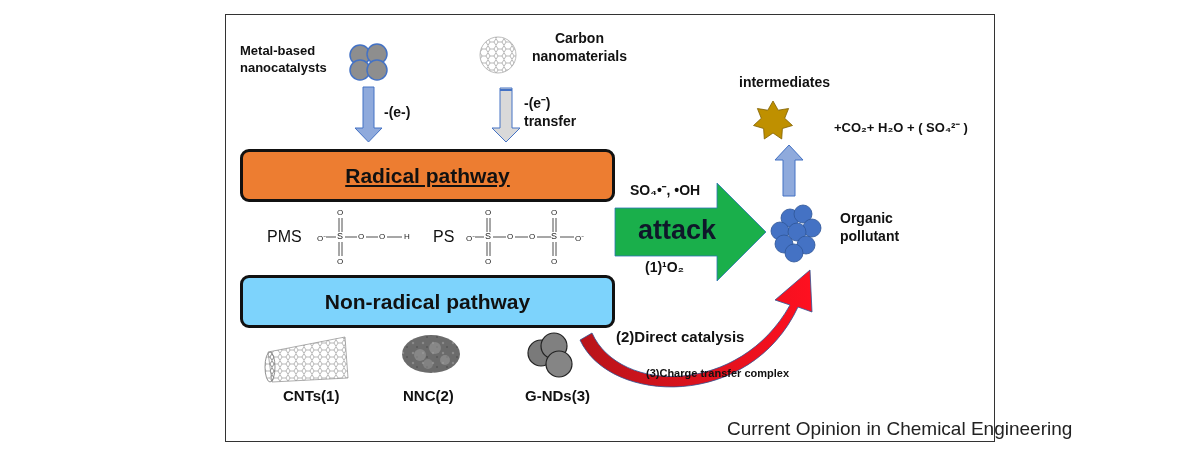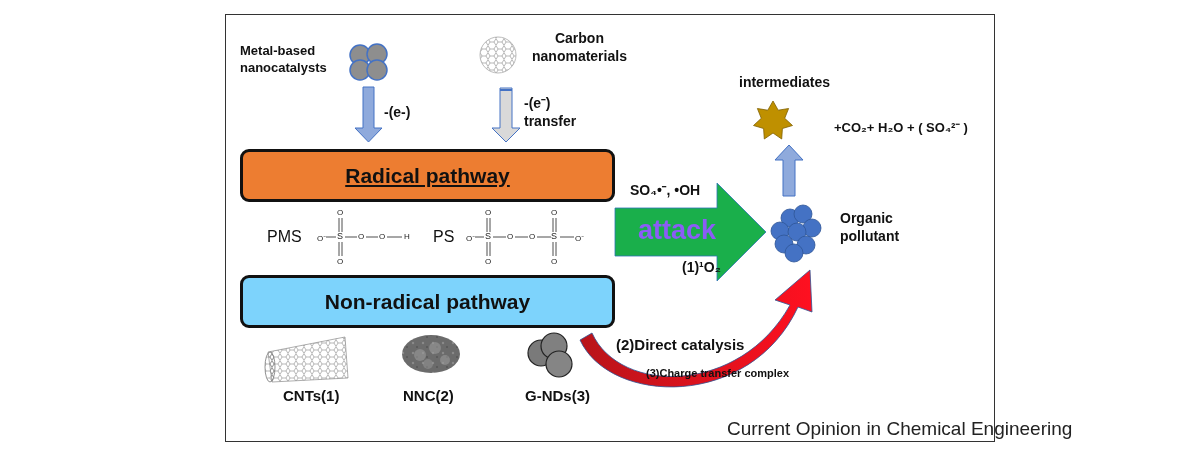--- a/index.html
+++ b/index.html
@@ -167,30 +167,30 @@
 <div class="abs" style="left:507px; top:232px; font-size:8px; color:#222;">O</div>
 <div class="abs" style="left:529px; top:232px; font-size:8px; color:#222;">O</div>
 <div class="abs" style="left:551px; top:231px; font-size:9px; color:#222;">S</div>
 <div class="abs" style="left:575px; top:232px; font-size:8px; color:#222;">O⁻</div>
 <div class="abs" style="left:485px; top:208px; font-size:8px; color:#222;">O</div>
 <div class="abs" style="left:485px; top:257px; font-size:8px; color:#222;">O</div>
 <div class="abs" style="left:551px; top:208px; font-size:8px; color:#222;">O</div>
 <div class="abs" style="left:551px; top:257px; font-size:8px; color:#222;">O</div>
 
 <div class="abs lbl" style="left:630px; top:180px; font-size:14px;">SO₄•⁻, •OH</div>
-<div class="abs lbl" style="left:638px; top:215px; font-size:27px; color:#8b5cf6;">attack</div>
-<div class="abs lbl" style="left:645px; top:259px; font-size:14px;margin-left:37px;">(1)¹O₂</div>
+<div class="abs lbl" style="left:638px; top:215px; font-size:27px; color:#0f172a;">attack</div>
+<div class="abs lbl" style="left:645px; top:259px; font-size:14px;">(1)¹O₂</div>
 
 <div class="abs lbl" style="left:739px; top:74px; font-size:14px;">intermediates</div>
 <div class="abs lbl" style="left:834px; top:118px; font-size:13px;">+CO₂+ H₂O + ( SO₄²⁻ )</div>
 <div class="abs lbl" style="left:840px; top:209px; font-size:14px; line-height:18px;">
   <div>Organic</div>
   <div>pollutant</div>
 </div>
 
 <div class="abs lbl" style="left:283px; top:387px; font-size:15px;">CNTs(1)</div>
 <div class="abs lbl" style="left:403px; top:387px; font-size:15px;">NNC(2)</div>
 <div class="abs lbl" style="left:525px; top:387px; font-size:15px;">G-NDs(3)</div>
 
-<div class="abs lbl" style="left:616px; top:336px; font-size:15px;">(2)Direct catalysis</div>
+<div class="abs lbl" style="left:616px; top:328px; font-size:15px;">(2)Direct catalysis</div>
 <div class="abs lbl" style="left:646px; top:367px; font-size:11px;">(3)Charge transfer complex</div>
 
 <div class="abs caption" style="left:727px; top:418px;">Current Opinion in Chemical Engineering</div>
 
 </body></html>

